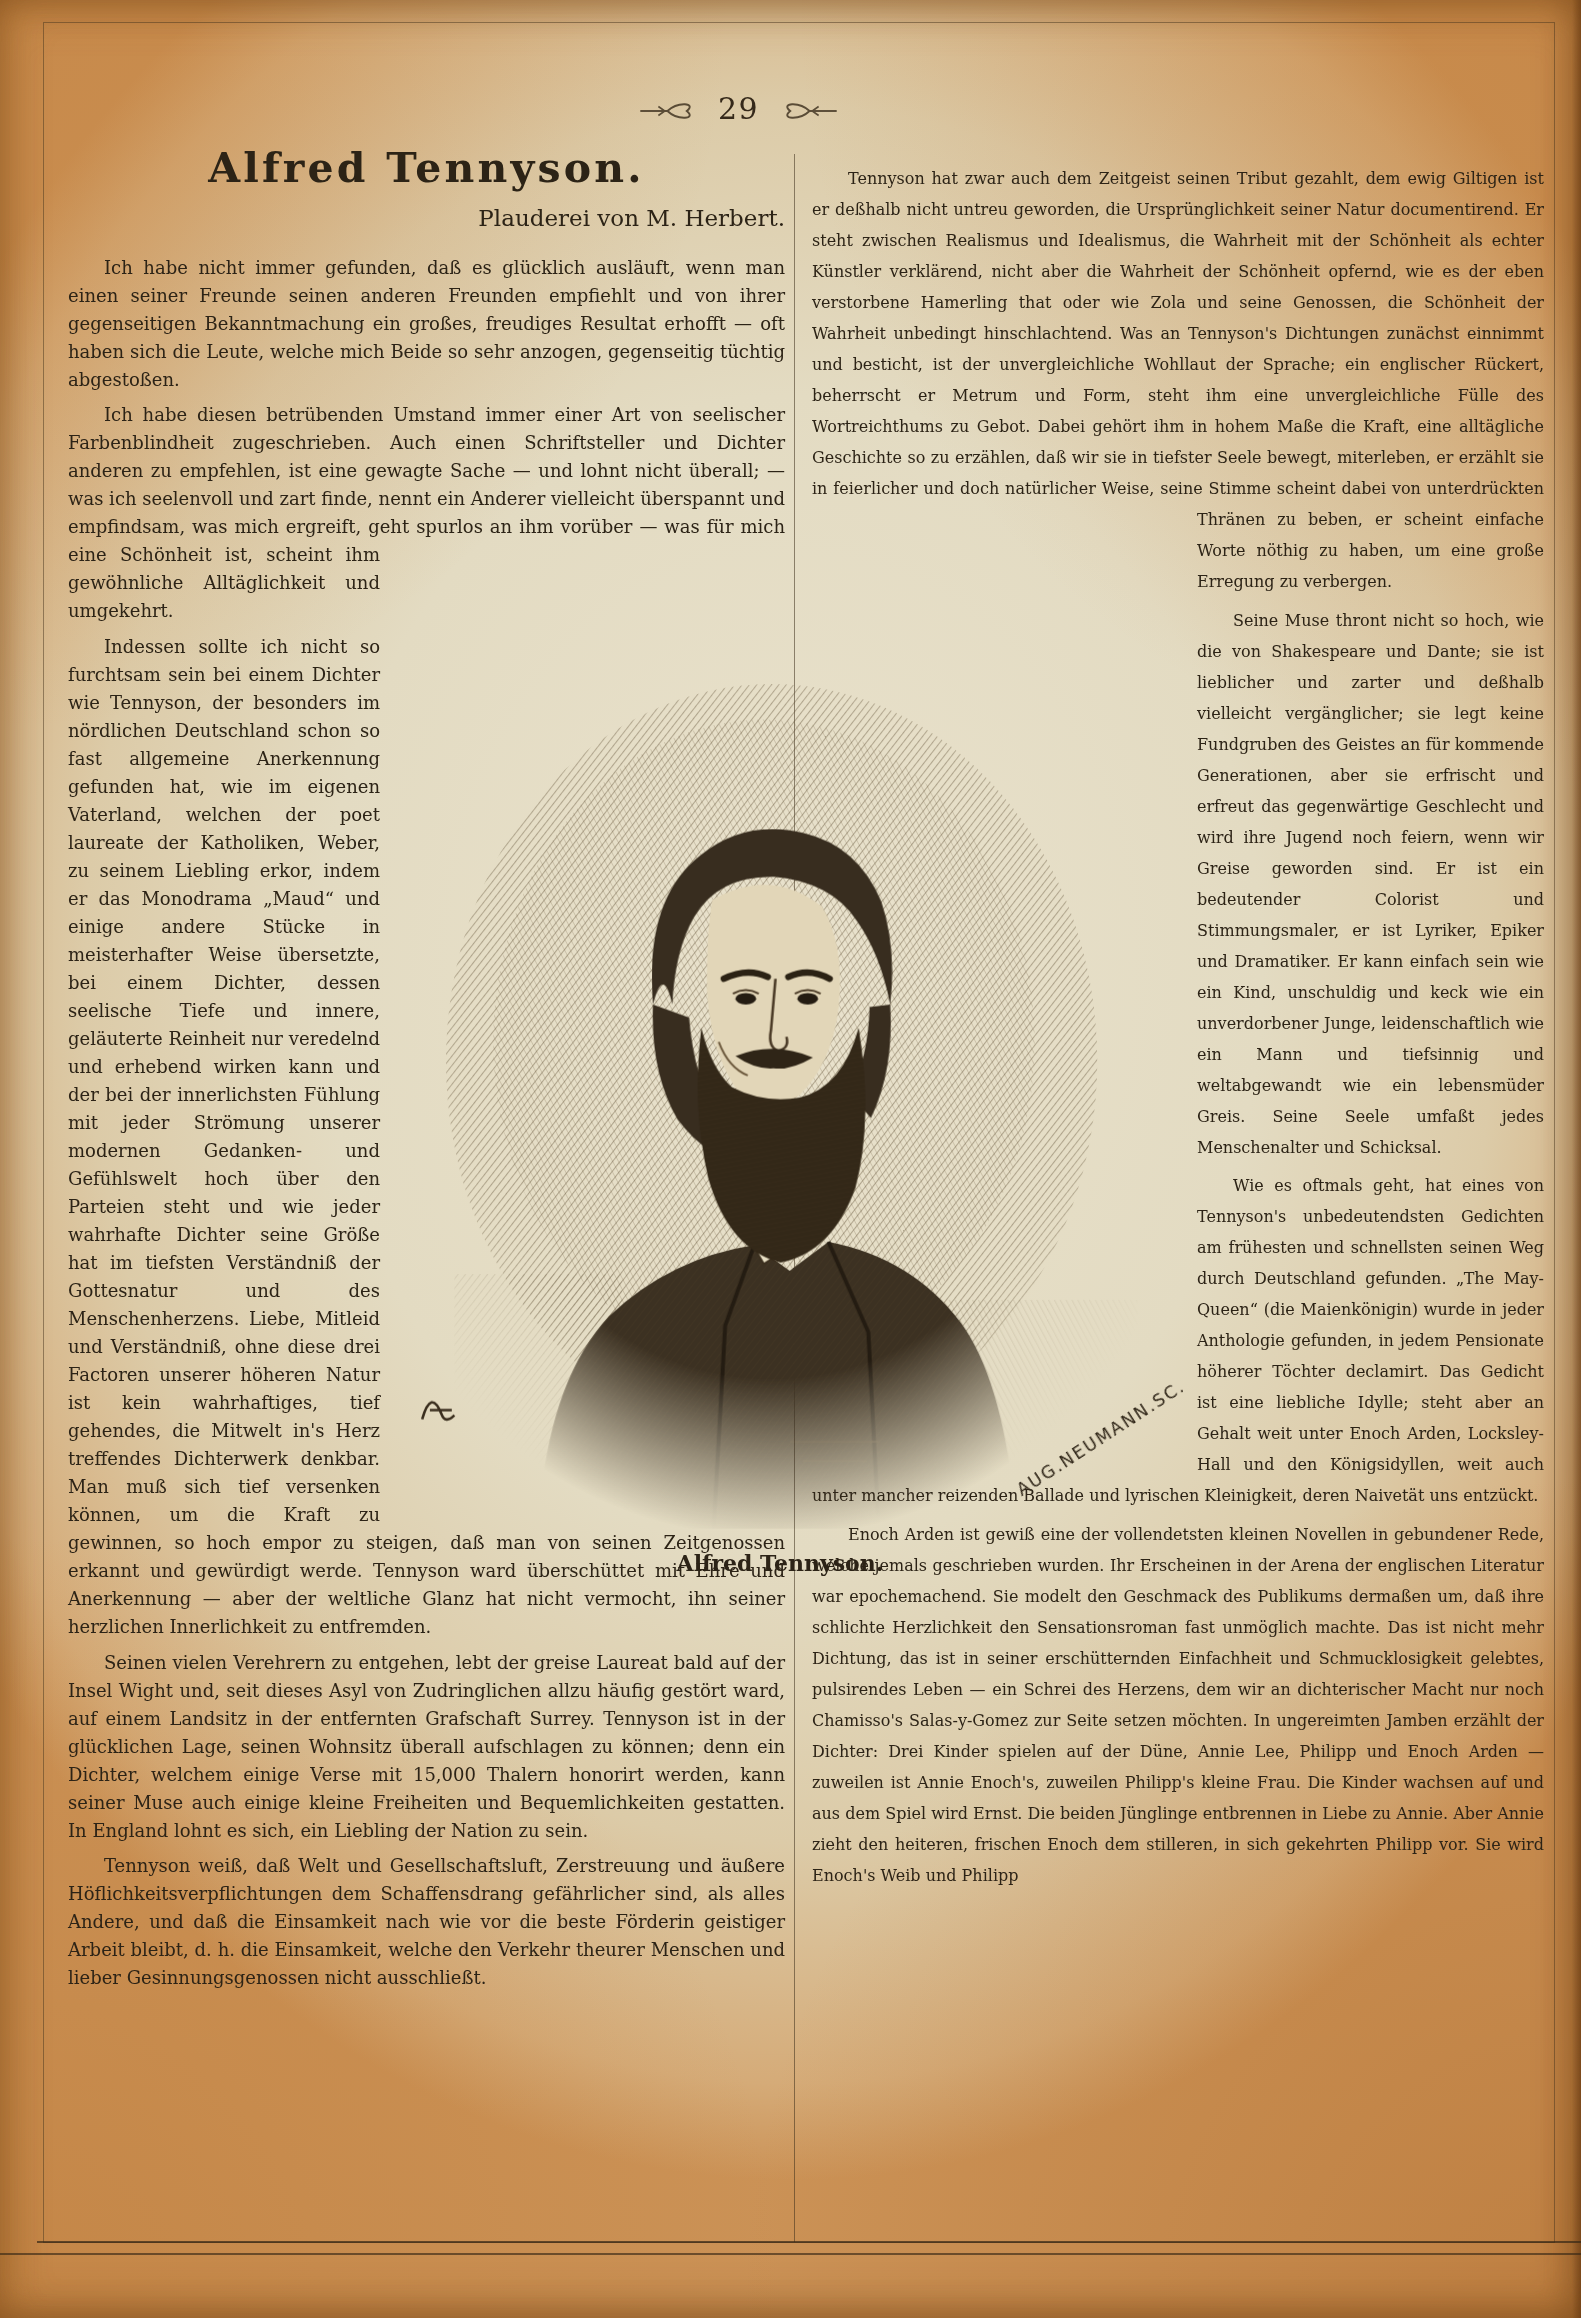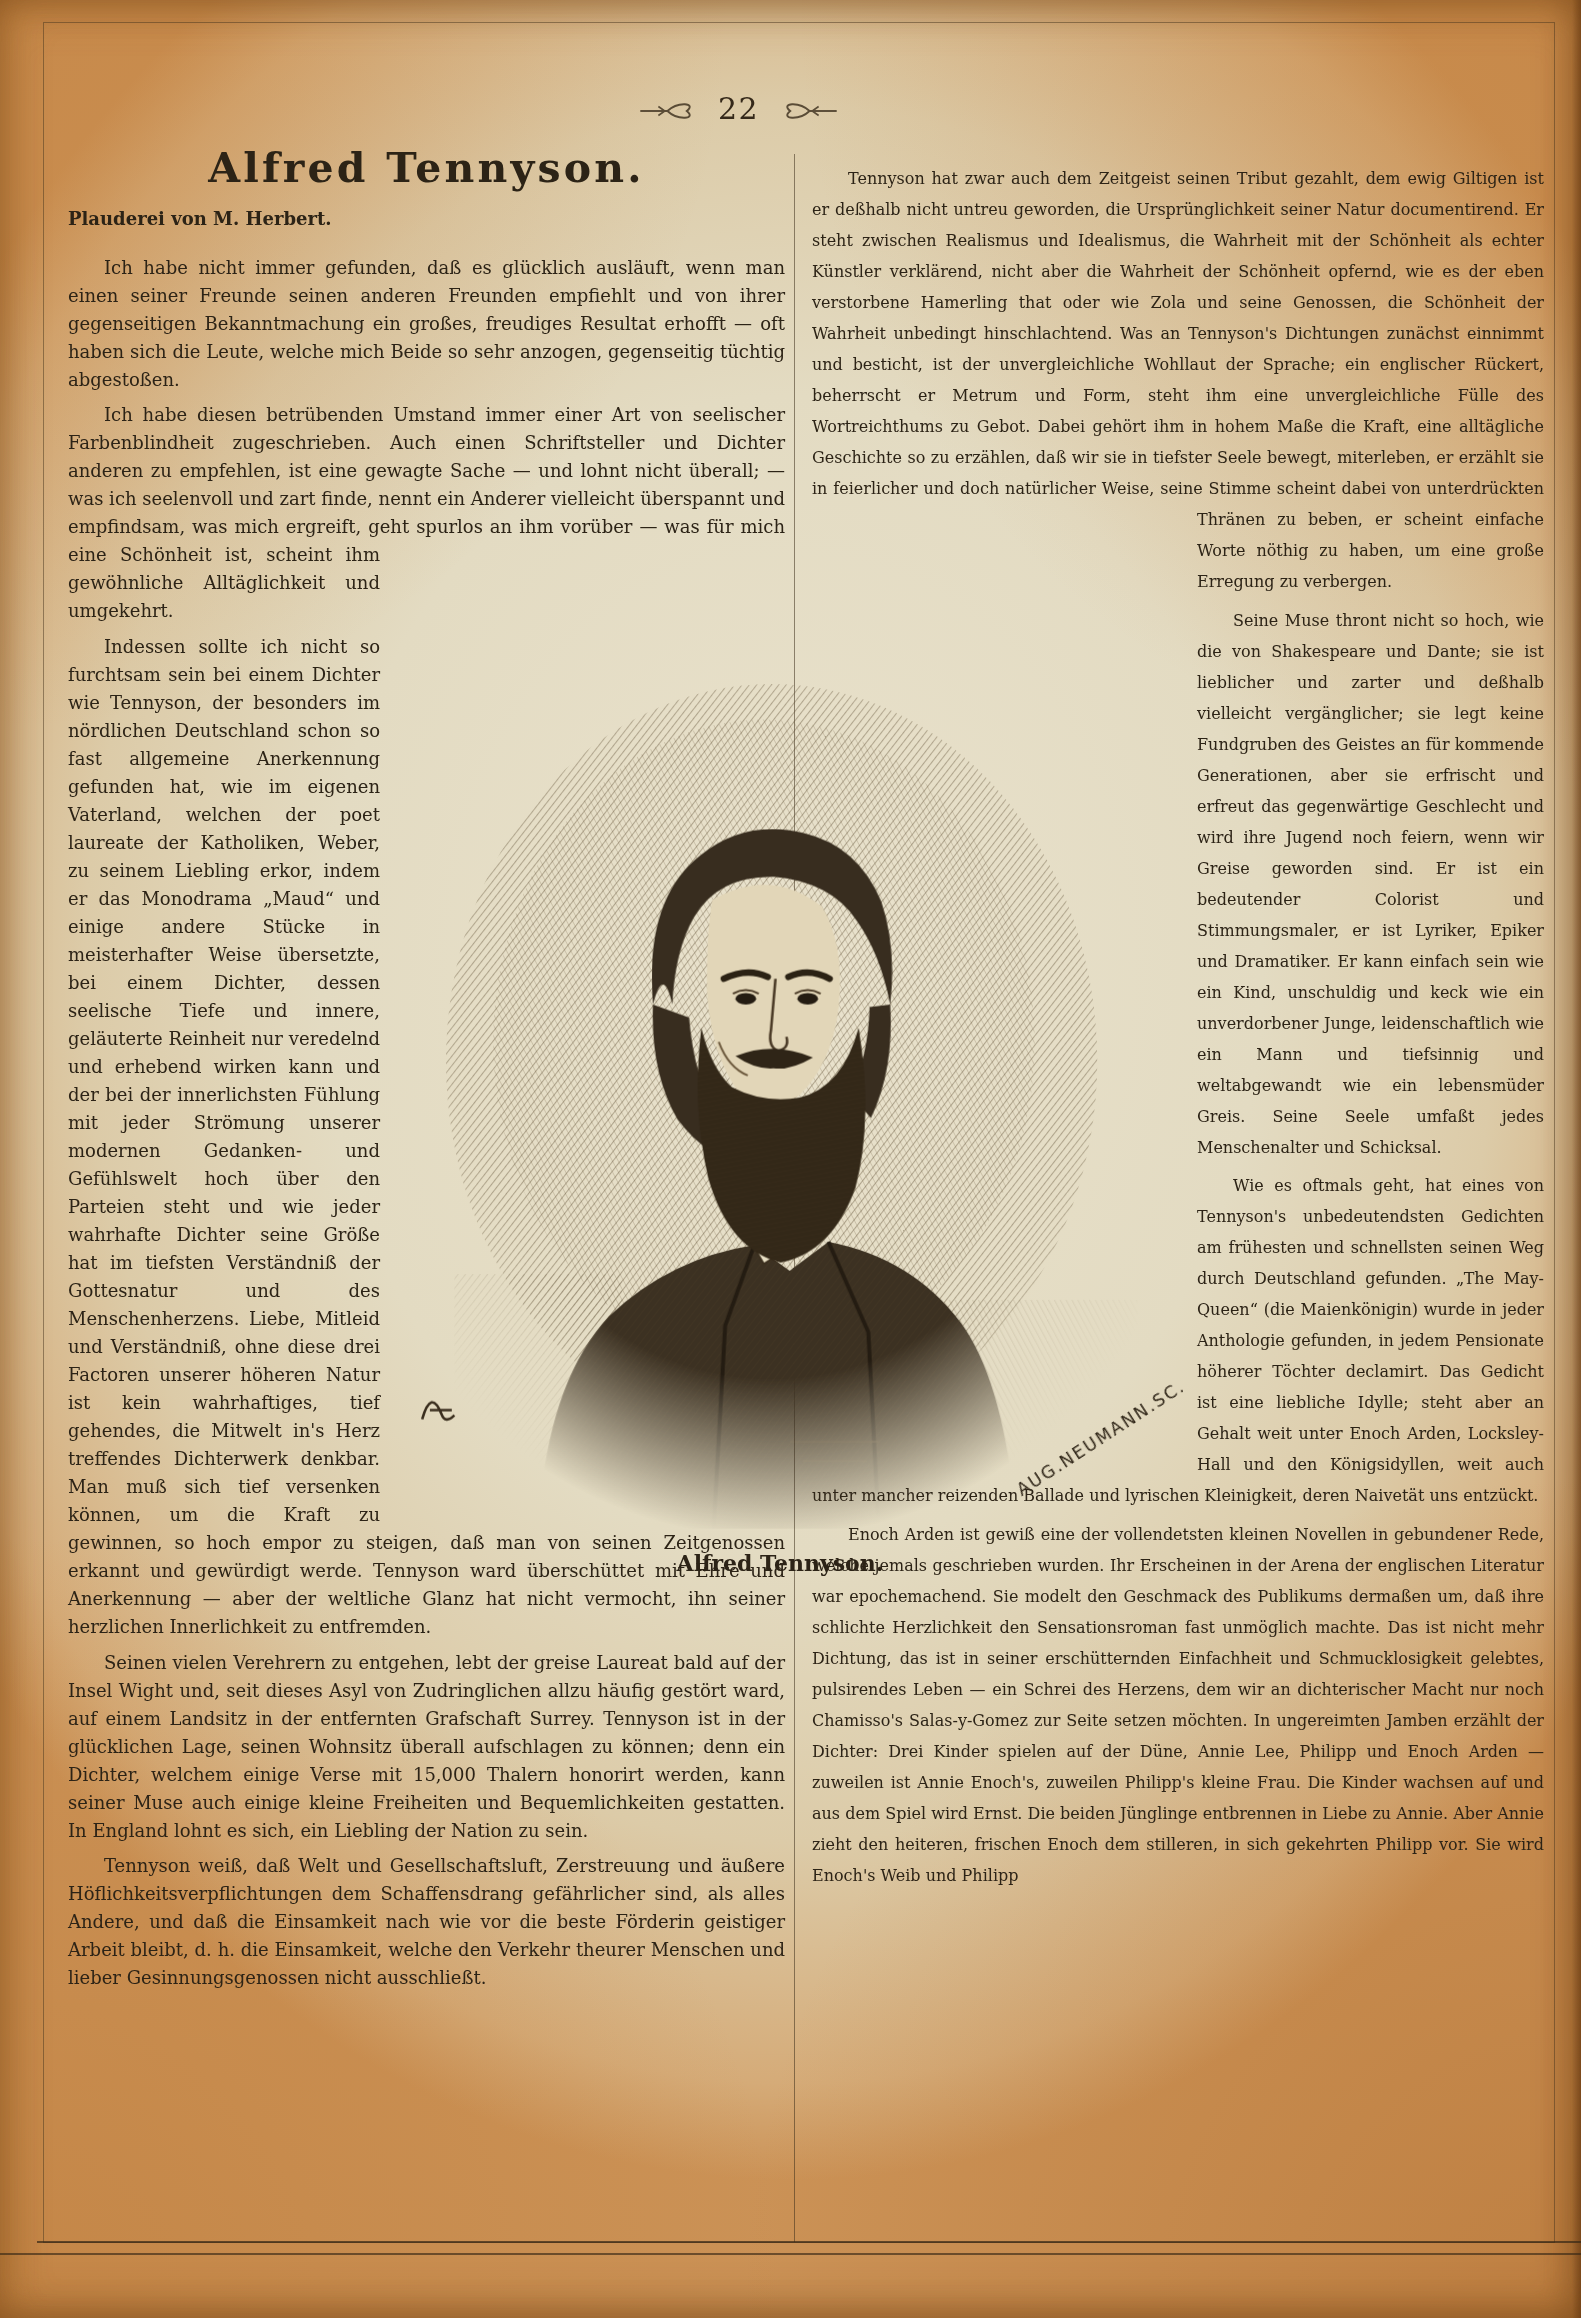--- a/index.html
+++ b/index.html
@@ -27,22 +27,22 @@
     position:absolute; left:0; top:89px; width:1477px; text-align:center;
     font-size:30px; line-height:39px; color:#35291a; letter-spacing:1.3px;
   }
   .pageno .orn{vertical-align:middle; margin:0 17px; opacity:.8;}
   .col{position:absolute; text-align:justify; text-justify:inter-word;}
   .col-left {left:68px;  top:143px; width:717px; font-size:18px; line-height:28px;}
   .col-right{left:812px; top:163px; width:732px; font-size:16px; line-height:31px;}
   .col p{margin:0 0 7.7px 0; text-indent:36px;}
   .title{font-size:41px; line-height:50px; font-weight:bold; letter-spacing:3.2px;
          text-align:center; text-indent:0; margin:0;}
-  .byline{font-size:18px; line-height:31px; text-align:left; text-indent:0;
-          margin:10.3px 0 19.4px 0; font-weight:bold;}
+  .byline{font-size:23px; line-height:31px; text-align:right; text-indent:0;
+          margin:10.3px 0 19.4px 0; font-weight:normal;}
   .spacer-r{float:right; width:405px; height:977px;}
   .spacer-l{float:left;  width:385px; height:961px;}
   .divider{position:absolute; left:794px; top:154px; width:1.3px; height:2088px;
            background:rgba(62,47,28,.55);}
   .rule-a{position:absolute; left:37px; top:2241px; width:1544px; height:1.9px;
           background:rgba(55,40,22,.72);}
   .rule-b{position:absolute; left:0px; top:2253px; width:1582px; height:1.9px;
           background:rgba(55,40,22,.65);}
   .portrait{position:absolute; left:377px; top:642px; width:806px; height:887px;}
   .caption{position:absolute; left:377px; top:1550px; width:806px; text-align:center;
@@ -54,21 +54,21 @@
 <div class="page">
 
   <div class="frame"></div>
   <div class="photo-edge"></div>
 
   <div class="pageno">
     <svg class="orn" width="62" height="22" viewBox="0 0 96 34">
       <path d="M2 17 H44" stroke="#3a2d1b" stroke-width="3" fill="none"></path>
       <path d="M44 17 C60 2, 90 4, 74 17 C90 30, 60 32, 44 17 Z" stroke="#3a2d1b" stroke-width="3" fill="none"></path>
       <path d="M30 10 l10 7 -10 7" stroke="#3a2d1b" stroke-width="2.5" fill="none"></path>
-    </svg><span>22</span><svg class="orn" width="62" height="22" viewBox="0 0 96 34">
+    </svg><span>29</span><svg class="orn" width="62" height="22" viewBox="0 0 96 34">
       <path d="M52 17 H94" stroke="#3a2d1b" stroke-width="3" fill="none"></path>
       <path d="M52 17 C36 2, 6 4, 22 17 C6 30, 36 32, 52 17 Z" stroke="#3a2d1b" stroke-width="3" fill="none"></path>
       <path d="M66 10 l-10 7 10 7" stroke="#3a2d1b" stroke-width="2.5" fill="none"></path>
     </svg>
   </div>
 
   <div class="divider"></div>
 
   <div class="col col-left">
     <h1 class="title">Alfred Tennyson.</h1>

